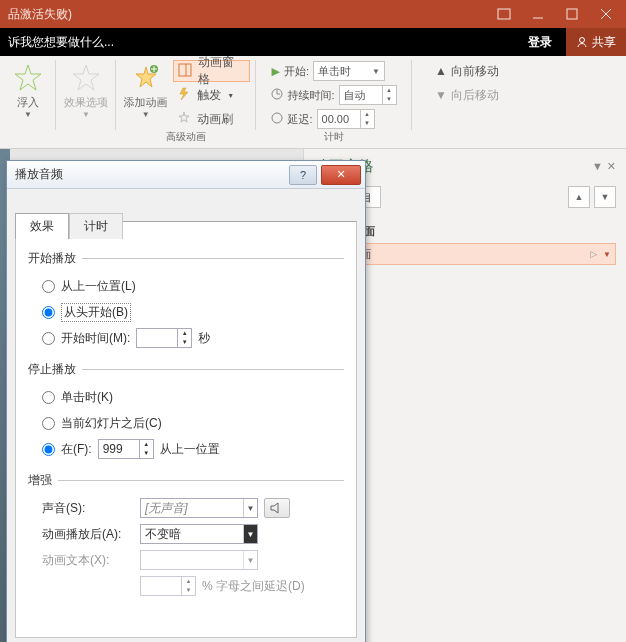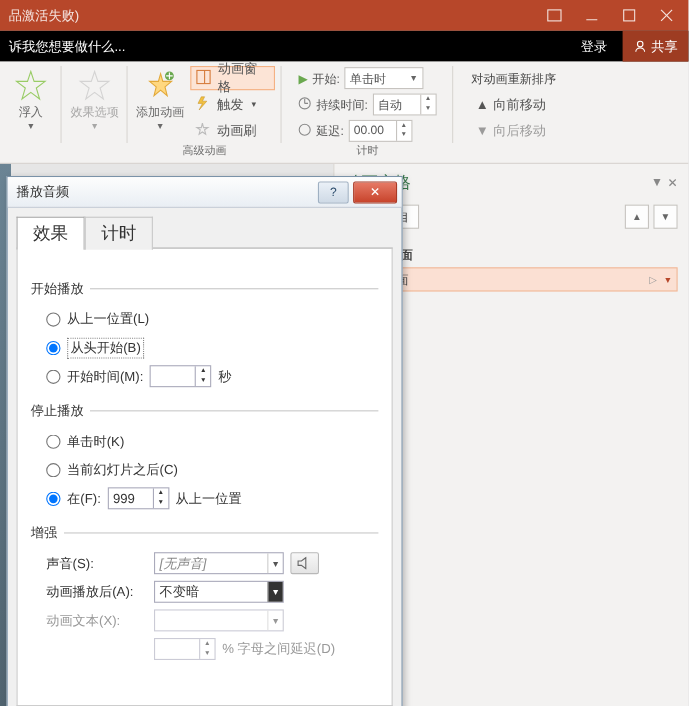--- a/index.html
+++ b/index.html
@@ -8,21 +8,21 @@
 
 .titlebar { height: 28px; background: #b7472a; color: #fff; display: flex; align-items: center; padding: 0 8px; font-size: 12px; }
 .titlebar .t-left { flex: 1; opacity: .85; }
 .titlebar .win-controls { display: flex; gap: 10px; align-items: center; }
 .titlebar .win-btn { width: 24px; height: 18px; display: flex; align-items: center; justify-content: center; opacity: .85; }
 .titlebar .win-btn svg { stroke: #fff; fill: none; stroke-width: 1; }
 
 
 .tellme { height: 28px; background: #000000; color: #fff; display: flex; align-items: center; justify-content: space-between; padding: 0 0 0 8px; font-size: 12px; }
 .tellme .share { display: flex; align-items: center; gap: 6px; }
-.tellme .share .login { padding: 0 8px; }
+.tellme .share .login { padding: 0 8px; font-weight: bold; }
 .tellme .share .share-btn { background: #9e3c22; height: 28px; display: flex; align-items: center; padding: 0 10px; gap: 4px; }
 
 
 .ribbon { height: 93px; background: #f3f2f1; border-bottom: 1px solid #d4d0cc; display: flex; }
 .group { display: flex; flex-direction: column; align-items: center; padding: 4px 6px 2px; position: relative; }
 .group::after { content: ""; position: absolute; right: 0; top: 4px; bottom: 18px; width: 1px; background: #d9d6d2; }
 .group:last-child::after { display: none; }
 .group-label { font-size: 10px; color: #6a6a6a; margin-top: auto; text-align: center; width: 100%; padding-bottom: 2px; }
 .big-btn { display: flex; flex-direction: column; align-items: center; justify-content: flex-start; width: 48px; padding-top: 2px; gap: 2px; color: #6a6a6a; }
 .big-btn .ico { width: 32px; height: 32px; display: flex; align-items: center; justify-content: center; }
@@ -57,21 +57,21 @@
 .anim-item .chev { color: #b7472a; font-size: 8px; }
 
 
 .dialog { position: absolute; left: 6px; top: 160px; width: 360px; background: #f0f0f0; border: 1px solid #7a92a8; box-shadow: 2px 2px 6px rgba(0,0,0,.25); }
 .dlg-title { height: 28px; background: linear-gradient(#fdfdfd,#e9eef4); border-bottom: 1px solid #c6cdd6; display: flex; align-items: center; padding: 0 4px 0 8px; font-size: 12px; color: #333; }
 .dlg-title .txt { flex: 1; }
 .dlg-tbtn { width: 28px; height: 20px; border: 1px solid #9fb0c2; background: linear-gradient(#eaf0f7,#cfdae6); display: flex; align-items: center; justify-content: center; font-size: 11px; color: #2a4a6a; margin-left: 4px; border-radius: 2px; }
 .dlg-tbtn.close { background: linear-gradient(#e67a66,#c7432b); color: #fff; border-color: #a83a26; width: 40px; }
 
 .tabs { display: flex; padding: 6px 8px 0; gap: 0; }
-.tab { padding: 4px 14px; border: 1px solid #a9a9a9; background: #fff; font-size: 16px; color: #333; border-bottom: none; position: relative; top: 2px; }
+.tab { padding: 4px 14px; border: 1px solid #a9a9a9; background: #fff; font-size: 12px; color: #333; border-bottom: none; position: relative; top: 18px; }
 .tab:not(.active) { background: #f0f0f0; border-color: #c8c8c8; }
 
 .dlg-body { margin: 0 8px 8px; border: 1px solid #c8c8c8; border-top: 1px solid #a9a9a9; background: #fff; padding: 28px 12px; }
 
 fieldset.gset { border: none; border-top: 1px solid #c8c8c8; padding: 6px 0 4px 14px; margin-bottom: 6px; }
 fieldset.gset legend { padding: 0 6px 0 0; font-size: 12px; color: #333; margin-left: -14px; }
 .row { display: flex; align-items: center; gap: 6px; height: 26px; font-size: 12px; color: #333; }
 .row input[type=radio] { width: 13px; height: 13px; }
 .row .spin-sm { width: 56px; height: 20px; border: 1px solid #aab; background: #fff; display: flex; }
 .row .spin-sm .val { flex: 1; padding: 0 4px; display: flex; align-items: center; }
@@ -231,21 +231,20 @@
               <span>▲</span>
               <span>▼</span>
             </span>
           </div>
       </div>
     </div>
     <div class="group-label">计时</div>
   </div>
   <div class="group" style="width:110px">
     <div style="display:flex;flex-direction:column;gap:2px;height:70px;align-items:flex-start">
-      <div class="rb-row" style="font-size:11px;color:#444">对动画重新排序</div>
       <div class="rb-btn-sm">
           <span>▲</span>
           <span>向前移动</span>
         </div>
       <div class="rb-btn-sm" style="opacity:.55">
           <span>▼</span>
           <span>向后移动</span>
         </div>
     </div>
     <div class="group-label">&nbsp;</div>

